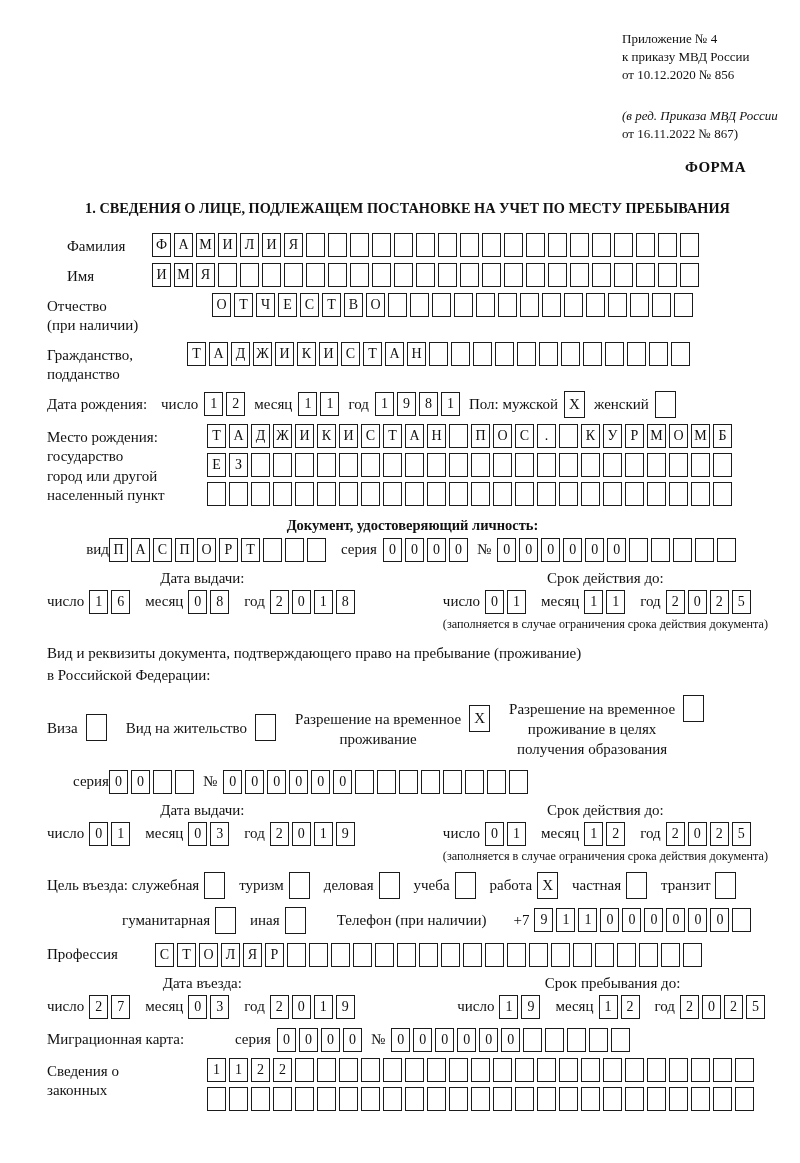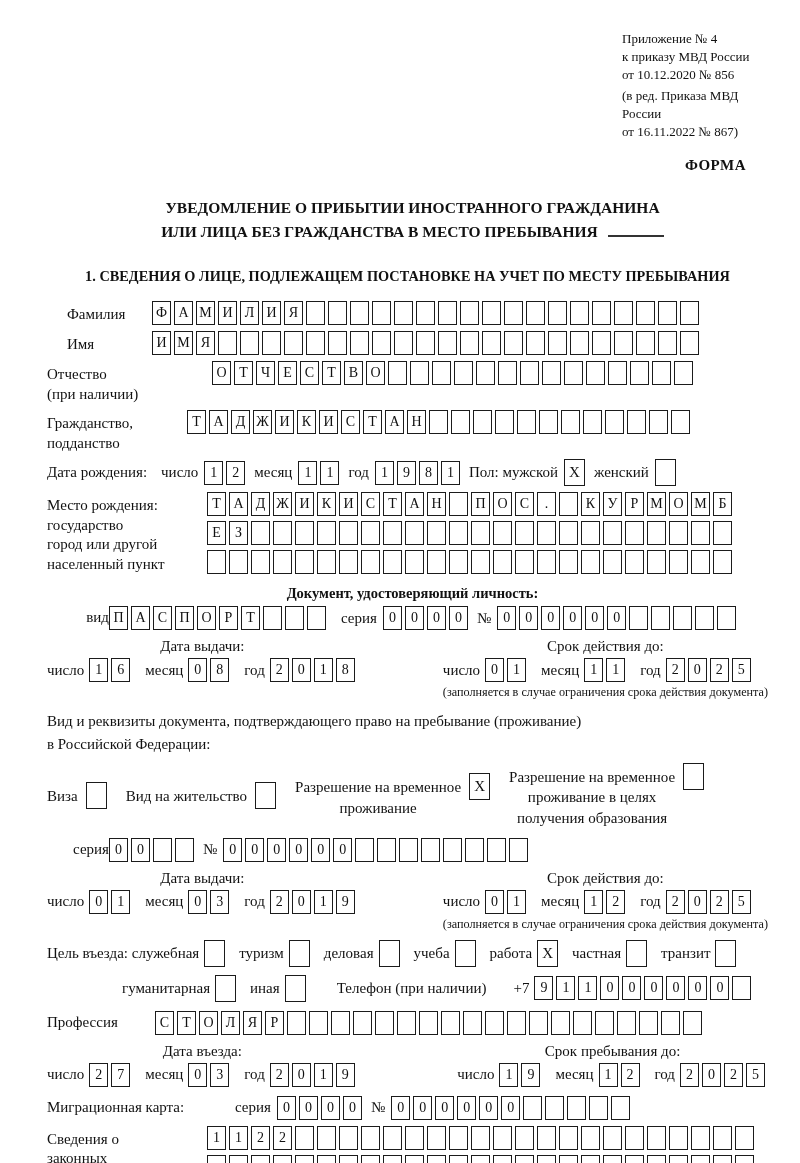--- a/index.html
+++ b/index.html
@@ -1,21 +1,21 @@
 <!DOCTYPE html>
 <html><head>
 <meta charset="utf-8">
 <style>
   html,body{margin:0;padding:0;background:#fff;}
   body{width:800px;min-height:1163px;font-family:"Liberation Serif",serif;color:#111;}
   .page{box-sizing:border-box;width:800px;min-height:1163px;padding:30px 22px 20px 47px;position:relative;}
 
   
   .appendix{margin-left:575px;font-size:13px;line-height:1.4;}
-  .appendix .ed{margin-top:2px;}
+  .appendix .ed{margin-top:22px;font-style:italic;}
   .forma{font-weight:bold;font-size:15px;text-align:right;padding-right:32px;margin-top:16px;letter-spacing:.5px;}
 
   
   .title{font-weight:bold;text-align:center;font-size:15.5px;line-height:1.55;margin-top:22px;}
   .title .uline{display:inline-block;width:56px;border-bottom:2px solid #333;height:13px;margin-left:10px;}
   .sect{font-weight:bold;text-align:center;font-size:14.3px;margin-top:24px;margin-left:-10px;}
 
   
   .row{display:flex;align-items:flex-start;margin-top:6px;}
   .lbl{font-size:15px;line-height:1.3;padding-top:4px;flex-shrink:0;}
@@ -53,24 +53,20 @@
 
   <div class="appendix">
     <div>Приложение № 4</div>
     <div>к приказу МВД России</div>
     <div>от 10.12.2020 № 856</div>
     <div class="ed">(в ред. Приказа МВД России</div>
     <div>от 16.11.2022 № 867)</div>
   </div>
   <div class="forma">ФОРМА</div>
 
-  <div class="title">
-    <div>УВЕДОМЛЕНИЕ О ПРИБЫТИИ ИНОСТРАННОГО ГРАЖДАНИНА</div>
-    <div><span>ИЛИ ЛИЦА БЕЗ ГРАЖДАНСТВА В МЕСТО ПРЕБЫВАНИЯ</span><span class="uline"></span></div>
-  </div>
 
   <div class="sect">1. СВЕДЕНИЯ О ЛИЦЕ, ПОДЛЕЖАЩЕМ ПОСТАНОВКЕ НА УЧЕТ ПО МЕСТУ ПРЕБЫВАНИЯ</div>
 
   <div class="row" style="margin-top:16px;">
     <div class="lbl w85">Фамилия</div>
     <div class="boxes">
         <span class="cell">Ф</span>
         <span class="cell">А</span>
         <span class="cell">М</span>
         <span class="cell">И</span>

